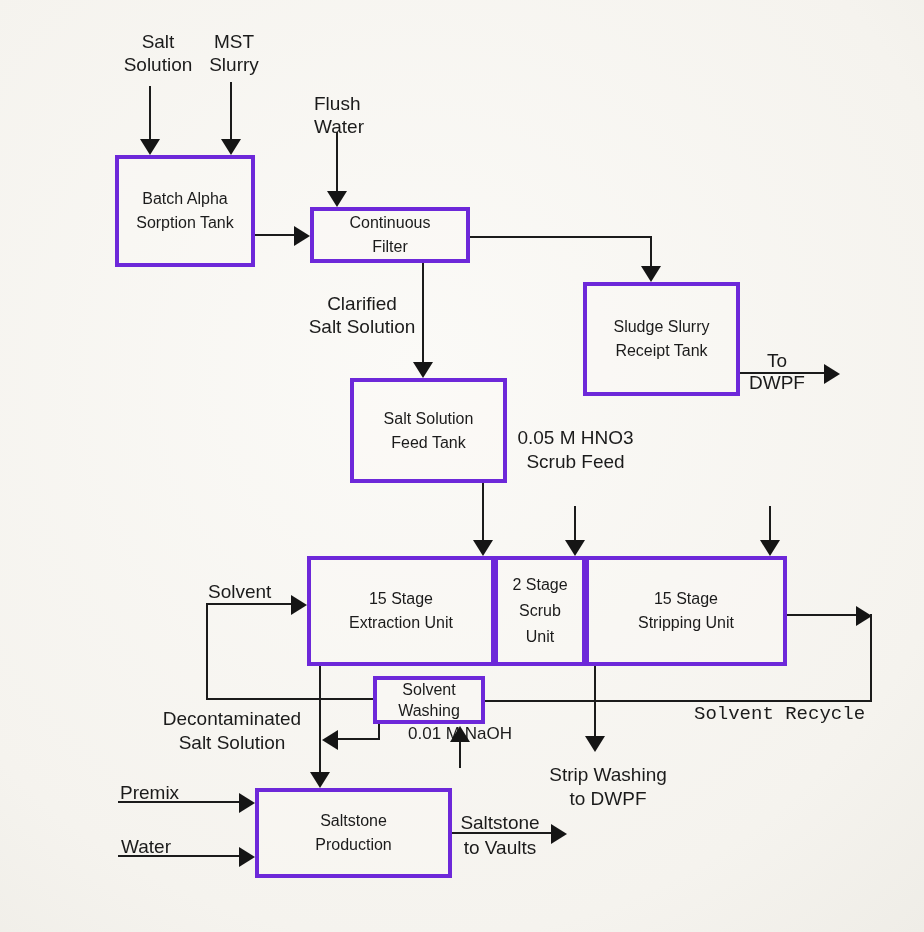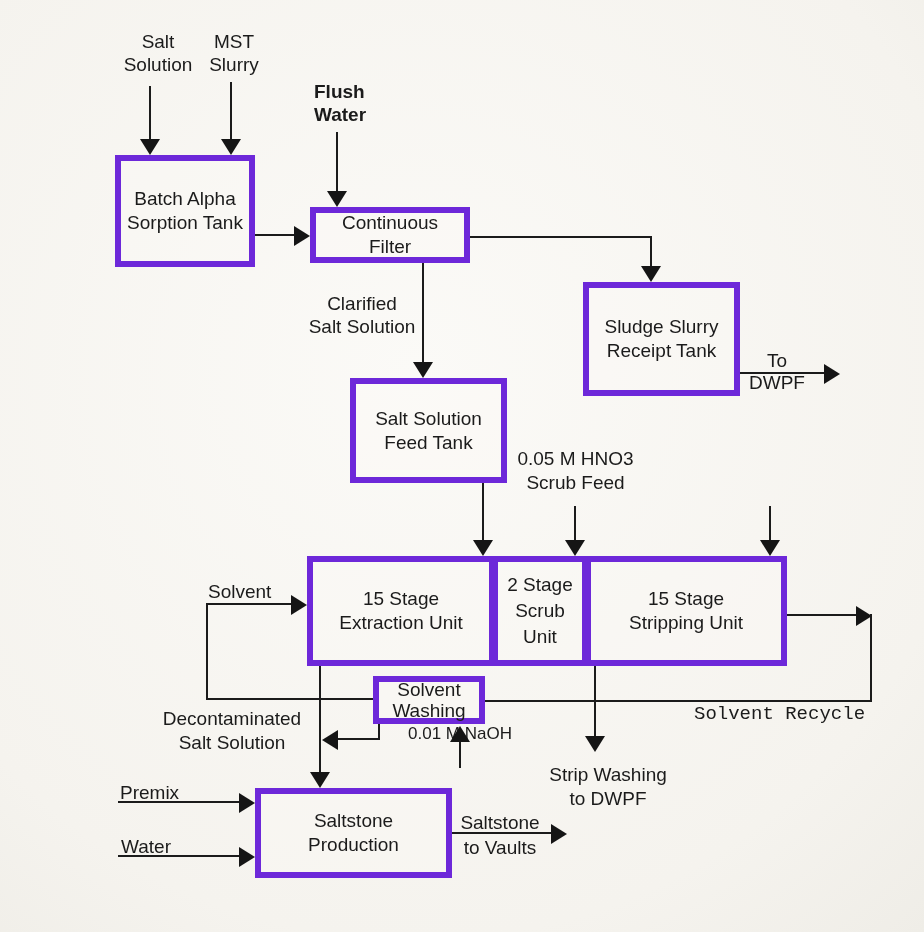--- a/index.html
+++ b/index.html
@@ -5,24 +5,24 @@
   html,body{margin:0;padding:0;}
   body{
     width:924px;height:932px;overflow:hidden;
     background:radial-gradient(circle at 45% 40%, #fbfaf7 0%, #f5f3ee 75%, #efede7 100%);
     font-family:"Liberation Sans","DejaVu Sans",sans-serif;
     color:#1b1b1b;
   }
   #canvas{position:relative;width:924px;height:932px;}
   .box{
     position:absolute;
-    border:6px solid #6d28d9;
+    border:4px solid #6d28d9;
     display:flex;align-items:center;justify-content:center;
     text-align:center;white-space:pre-line;
-    font-size:19px;line-height:24px;
+    font-size:16px;line-height:24px;
     box-sizing:border-box;
     background:rgba(251,250,247,.35);
   }
   .thickside{border-left-width:3px;border-right-width:3px;}
   .lbl{
     position:absolute;white-space:pre-line;
     font-size:19px;line-height:23px;
   }
   .c{text-align:center;}
   .r{text-align:center;}
@@ -68,31 +68,31 @@
 
   <div class="box" style="left:255px;top:788px;width:197px;height:90px;">Saltstone
 Production</div>
 
   <div class="lbl c" style="left:108px;top:30px;width:100px;">Salt
 Solution</div>
 
   <div class="lbl c" style="left:196px;top:30px;width:76px;">MST
 Slurry</div>
 
-  <div class="lbl" style="left:314px;top:80px;font-weight:bold;">Flush
+  <div class="lbl" style="left:314px;top:92px;">Flush
 Water</div>
 
 
   <div class="lbl c" style="left:298px;top:292px;width:128px;">Clarified
 Salt Solution</div>
 
   <div class="lbl c" style="left:741px;top:350px;width:72px;line-height:22px;">To
 DWPF</div>
 
-  <div class="lbl c" style="left:503px;top:447px;width:145px;line-height:24px;">0.05 M HNO3
+  <div class="lbl c" style="left:503px;top:426px;width:145px;line-height:24px;">0.05 M HNO3
 Scrub Feed</div>
 
 
   <div class="lbl" style="left:208px;top:580px;">Solvent</div>
 
   <div class="lbl" style="left:694px;top:703px;font-family:Liberation Mono, monospace;">Solvent Recycle</div>
 
   <div class="lbl c" style="left:542px;top:763px;width:132px;line-height:24px;">Strip Washing
 to DWPF</div>
 

